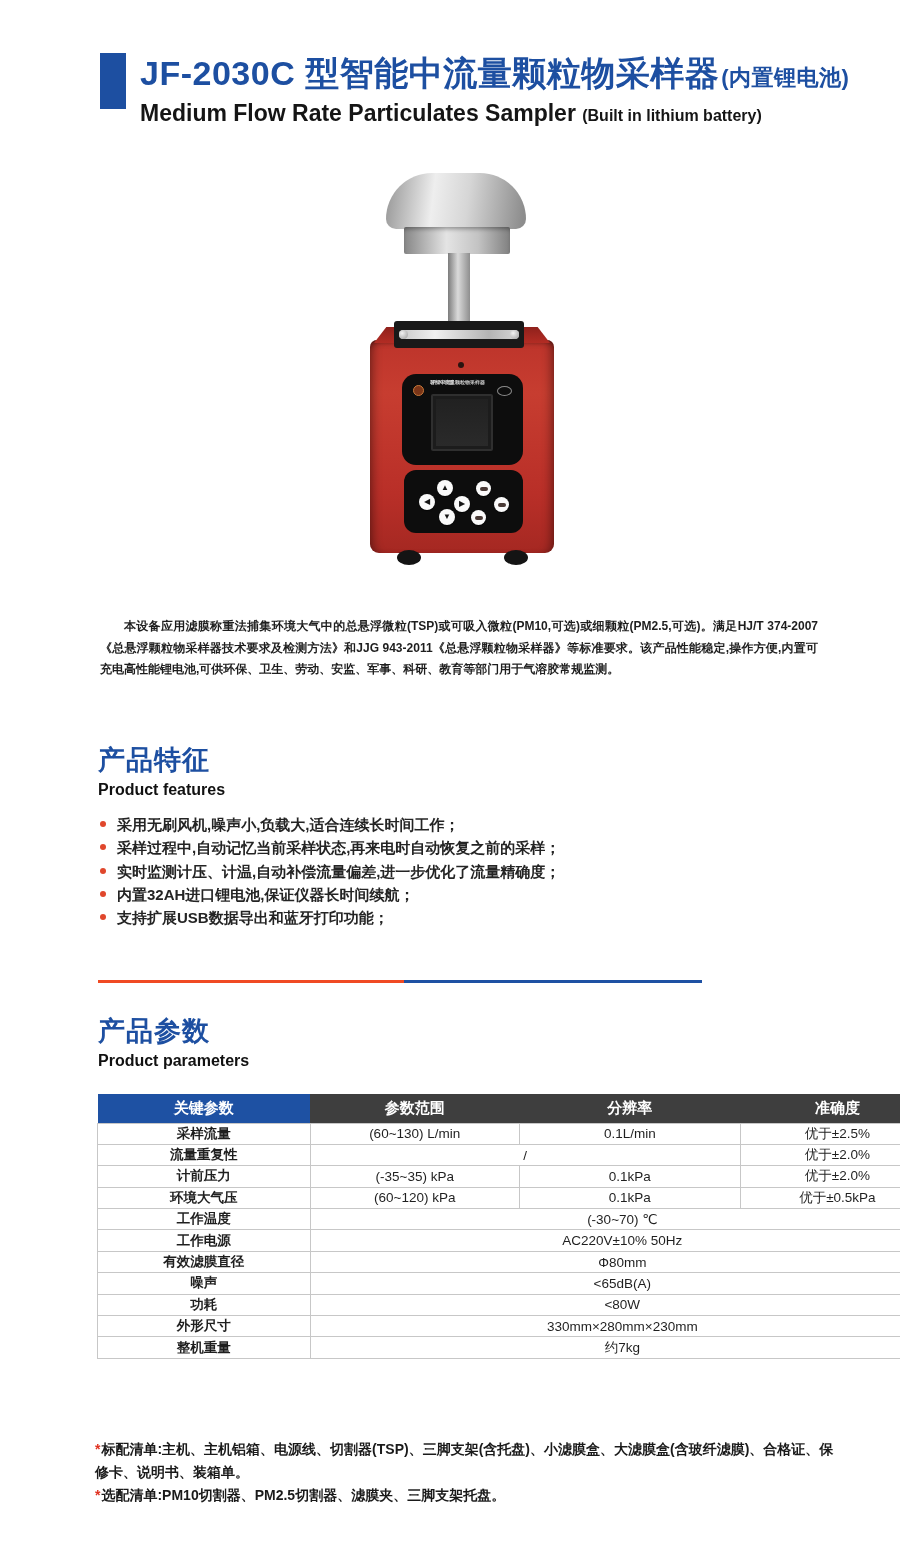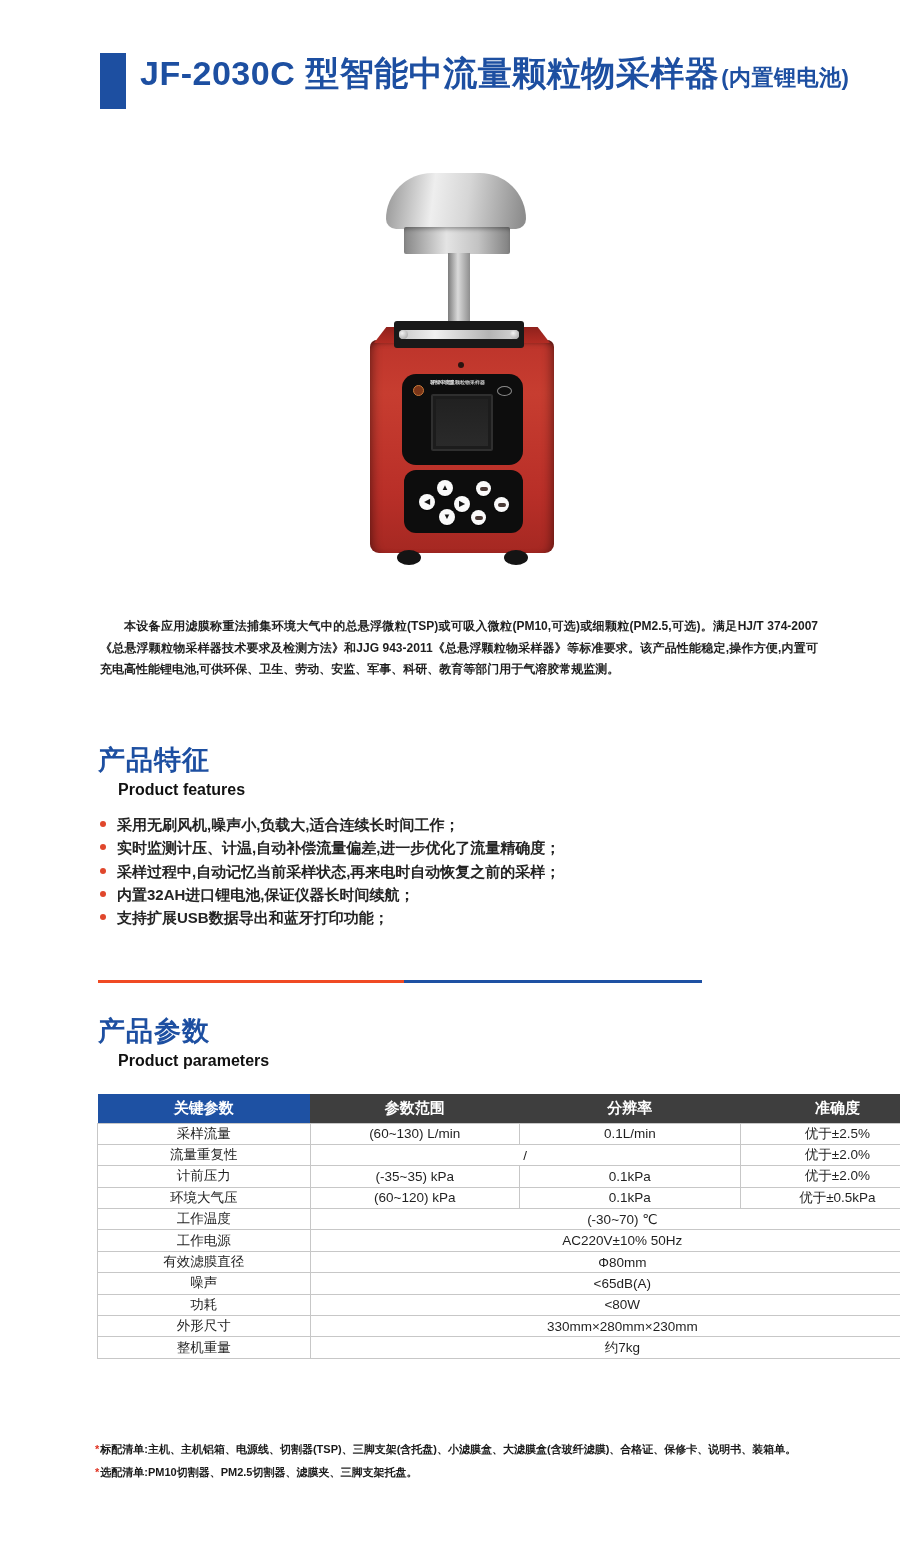--- a/index.html
+++ b/index.html
@@ -57,21 +57,21 @@
   .lbtn .mark { position:absolute; left:4px; top:6px; width:8px; height:4px; border-radius:2px; background:#4a3a36; }
   .foot { width:24px; height:15px; border-radius:50%; background:#141414; top:550px; }
   .foot.f-l { left:397px; } .foot.f-r { left:504px; }
 
   
   .intro { position:absolute; left:100px; top:616px; width:718px; font-size:12px; line-height:21.5px;
     font-weight:600; color:#1e1e1e; text-align:justify; text-indent:2em; }
 
   
   .sec-h-cn { font-size:27px; font-weight:700; color:#1d4fa1; letter-spacing:1px; line-height:30px; }
-  .sec-h-en { font-size:16px; font-weight:600; color:#111; margin-top:6px;margin-left:20px; }
+  .sec-h-en { font-size:16px; font-weight:600; color:#111; margin-top:6px; }
   .features-head { position:absolute; left:98px; top:745px; }
   .params-head { position:absolute; left:98px; top:1016px; }
 
   
   .features-list { position:absolute; left:100px; top:816px; list-style:none; }
   .features-list li { position:relative; padding-left:17px; height:23.3px; font-size:15px;
     font-weight:600; color:#242424; }
   .features-list .dot { position:absolute; left:0; top:5px; width:6px; height:6px; border-radius:50%;
     background:#e0472c; }
 
@@ -83,35 +83,36 @@
   
   .param-table { position:absolute; left:97px; top:1094px; width:838px; border-collapse:collapse;
     table-layout:fixed; }
   .param-table col.c1 { width:25.4%; } .param-table col.c2 { width:25%; }
   .param-table col.c3 { width:26.4%; } .param-table col.c4 { width:23.2%; }
   .param-table th { height:29px; font-size:15px; font-weight:700; color:#fff; background:#3e3e3e;
     text-align:center; border:none; }
   .param-table th.first { background:#1e51a3; }
   .param-table td { height:21.4px; font-size:13.5px; text-align:center; color:#1f1f1f;
     border:1px solid #c7c7c7; font-weight:500; padding:0 2px; }
-  .param-table td.pname { font-weight:400; }
-
-  
-  .footnotes { position:absolute; left:95px; top:1438px; width:740px; font-size:11px;
+  .param-table td.pname { font-weight:700; }
+
+  
+  .footnotes { position:absolute; left:95px; top:1438px; width:740px; font-size:14px;
     line-height:23px; font-weight:600; color:#1a1a1a; }
   .footnotes .star { color:#e03120; font-weight:700; margin-right:1px; }
 </style>
 </head>
 <body>
 
 <div class="page">
 
   <div class="accent-bar"></div>
   <div class="titles">
     <div class="title-cn"><span>JF-2030C 型智能中流量颗粒物采样器</span><span class="title-cn-suffix">(内置锂电池)</span></div>
+    <div class="title-en"><span>Medium Flow Rate Particulates Sampler</span> <span class="title-en-suffix">(Built in lithium battery)</span></div>
   </div>
 
   <div class="device">
     <div class="cap-dome"></div>
     <div class="cap-ring"></div>
     <div class="pole"></div>
     <div class="body"></div>
     <div class="body-top"></div>
     <div class="deck"></div>
     <div class="clamp"></div>
@@ -146,22 +147,22 @@
   </div>
 
   <p class="intro">本设备应用滤膜称重法捕集环境大气中的总悬浮微粒(TSP)或可吸入微粒(PM10,可选)或细颗粒(PM2.5,可选)。满足HJ/T 374-2007《总悬浮颗粒物采样器技术要求及检测方法》和JJG 943-2011《总悬浮颗粒物采样器》等标准要求。该产品性能稳定,操作方便,内置可充电高性能锂电池,可供环保、卫生、劳动、安监、军事、科研、教育等部门用于气溶胶常规监测。</p>
 
   <div class="features-head">
     <div class="sec-h-cn">产品特征</div>
     <div class="sec-h-en">Product features</div>
   </div>
   <ul class="features-list">
     <li><span class="dot"></span><span>采用无刷风机,噪声小,负载大,适合连续长时间工作；</span></li>
+    <li><span class="dot"></span><span>采样过程中,自动记忆当前采样状态,再来电时自动恢复之前的采样；</span></li>
     <li><span class="dot"></span><span>实时监测计压、计温,自动补偿流量偏差,进一步优化了流量精确度；</span></li>
-    <li><span class="dot"></span><span>采样过程中,自动记忆当前采样状态,再来电时自动恢复之前的采样；</span></li>
     <li><span class="dot"></span><span>内置32AH进口锂电池,保证仪器长时间续航；</span></li>
     <li><span class="dot"></span><span>支持扩展USB数据导出和蓝牙打印功能；</span></li>
   </ul>
 
   <div class="divider">
     <div class="seg-orange"></div>
     <div class="seg-blue"></div>
   </div>
 
   <div class="params-head">

